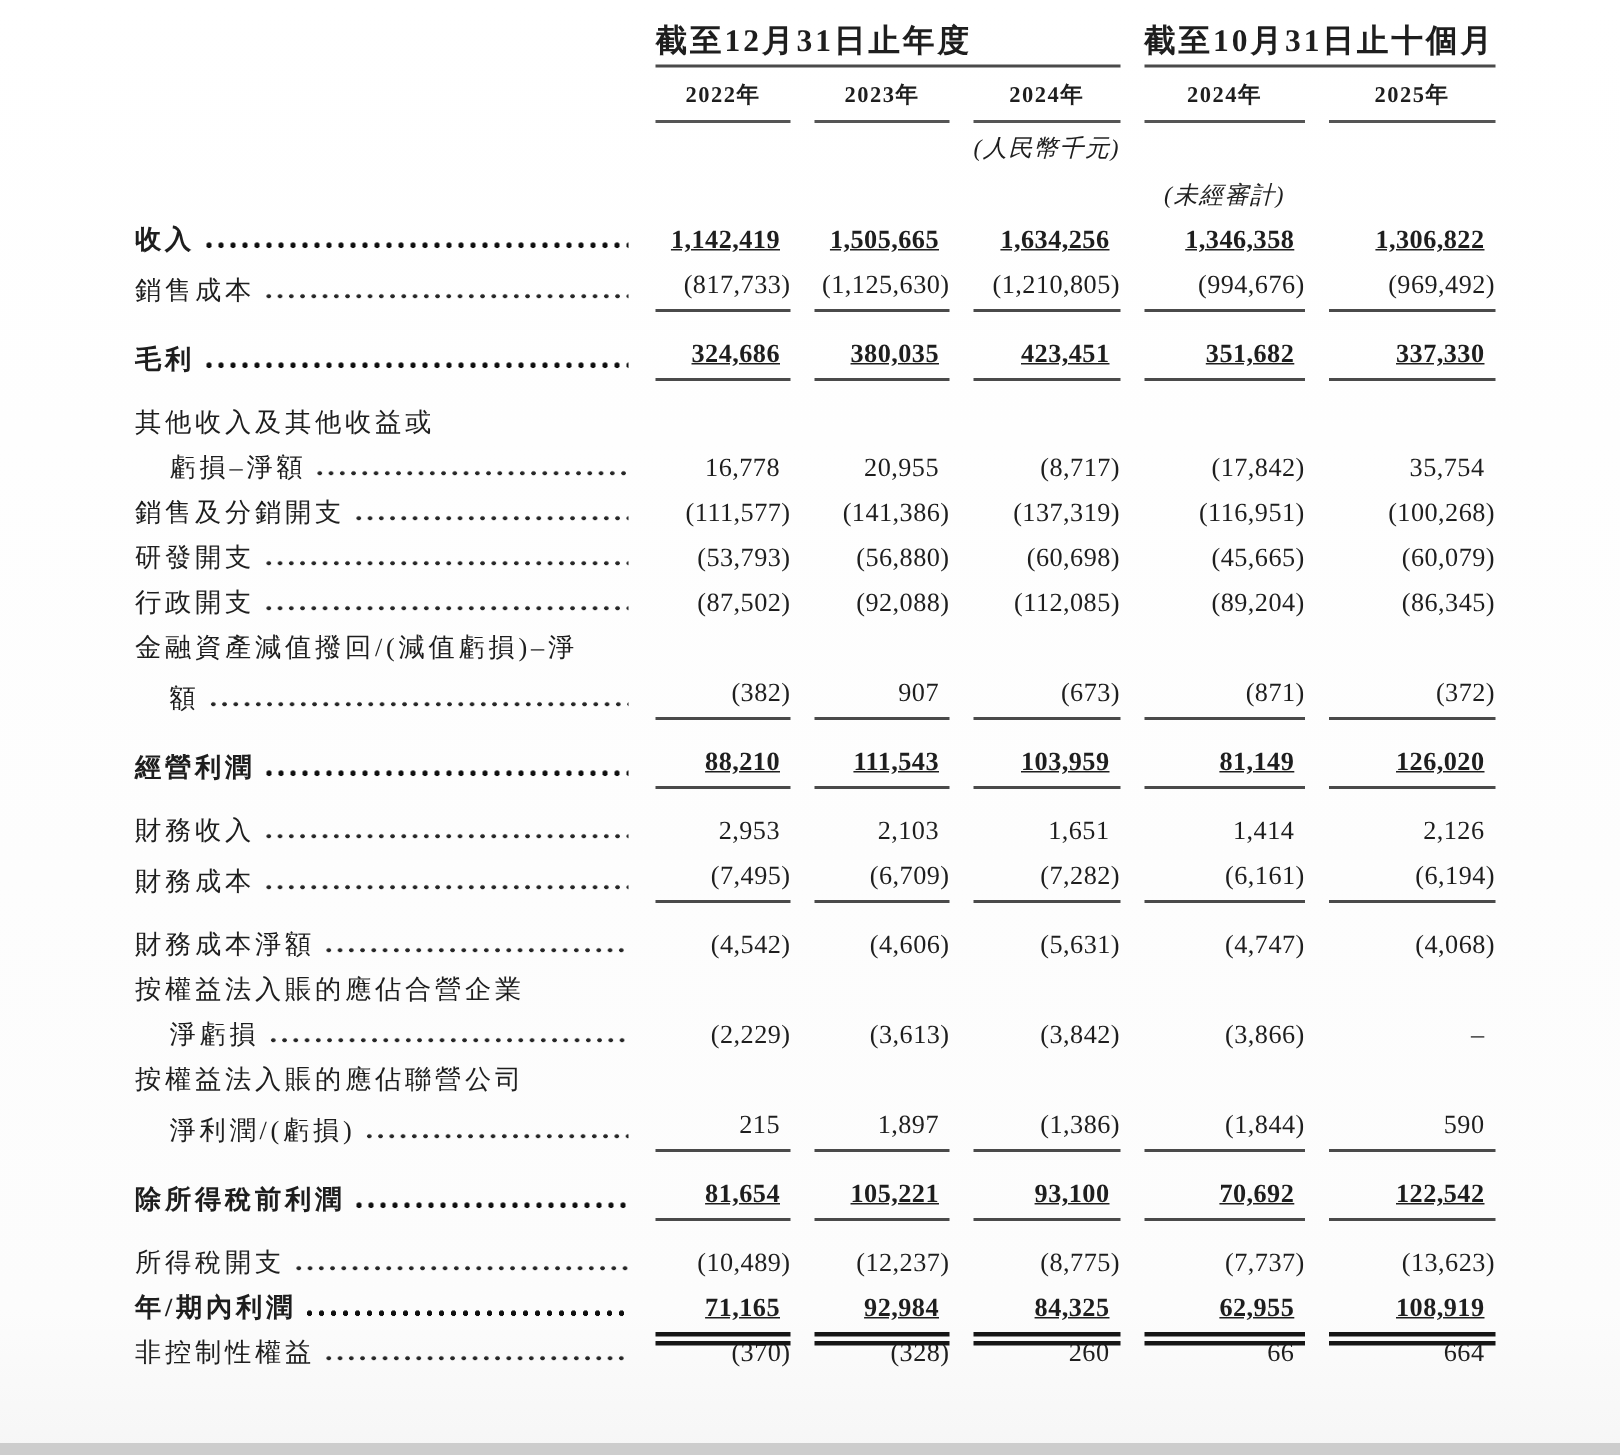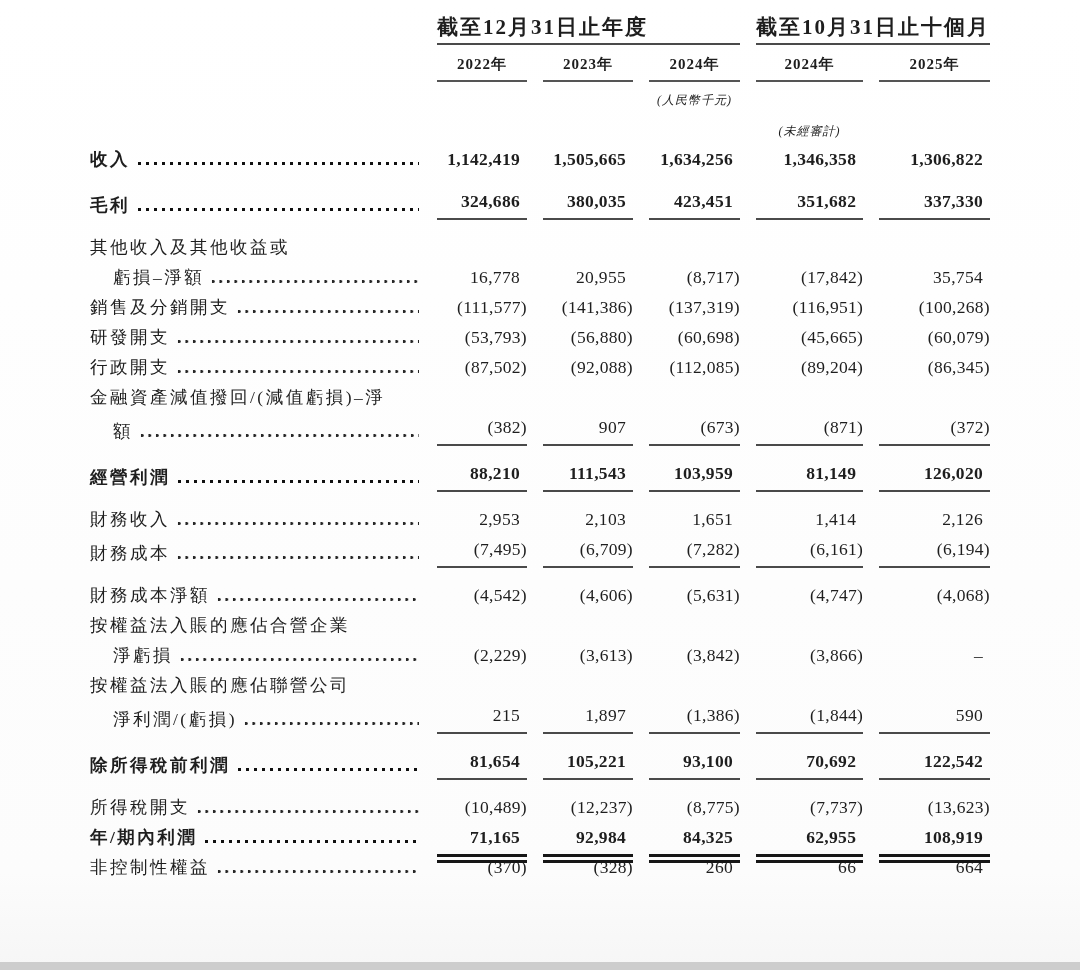--- a/index.html
+++ b/index.html
@@ -21,40 +21,40 @@
   th.group{
     text-align:left;font-size:21px;letter-spacing:2px;
     border-bottom:2px solid #4a4a4a;padding-top:10px;padding-bottom:5px;white-space:nowrap;
   }
   th.year{
     text-align:center;font-size:15px;letter-spacing:1px;
     border-bottom:2px solid #555;padding-top:8px;padding-bottom:5px;
   }
   th.note{
     font-weight:normal;font-style:italic;text-align:center;
-    font-size:12px;letter-spacing:1px;white-space:nowrap;padding-top:7px;padding-bottom:2px;
+    font-size:16px;letter-spacing:1px;white-space:nowrap;padding-top:7px;padding-bottom:2px;
   }
   td.label-cell{font-size:17.5px;letter-spacing:2.5px;white-space:nowrap;}
   td.label-cell .lf{display:flex;align-items:center;}
   td.label-cell.indent .lf{padding-left:23px;}
   td.label-cell.bold{font-weight:bold;}
   .leader{
     flex:1;height:5px;align-self:flex-end;margin:0 2px 4px 7px;min-width:12px;
     background:radial-gradient(circle at 2.2px 2.5px,#262626 1.35px,transparent 1.6px) repeat-x left bottom;
     background-size:7.5px 5px;
   }
   .leader.leader-bold{
     background:radial-gradient(circle at 2.4px 2.5px,#101010 1.7px,transparent 1.9px) repeat-x left bottom;
     background-size:8px 5px;height:5px;
   }
   td.value{
     text-align:right;font-size:17.5px;letter-spacing:.3px;white-space:nowrap;
     font-variant-numeric:tabular-nums;
   }
-  td.value.bold{font-weight:bold;}
+  td.value.bold{font-weight:bold;text-decoration:underline;}
   td.value.pos{padding-right:7px;}
   tr.gap > td{padding-top:16px;}
   tr.gap-lg > td{padding-top:28px;}
   td.u-single{border-bottom:2px solid #4a4a4a;padding-bottom:6px;}
   td.u-double{position:relative;padding-bottom:4px;}
   td.u-double::after{
     content:"";position:absolute;left:0;right:0;bottom:-11px;height:9px;box-sizing:border-box;
     border-top:3px solid #161616;border-bottom:3px solid #161616;
   }
   .bottom-edge{position:absolute;left:0;right:0;bottom:0;height:8px;background:#cdcdcd;}
@@ -110,20 +110,33 @@
               <span>收入</span>
               <span class="leader leader-bold"></span>
             </div>
           </td>
           <td class="value bold pos">1,142,419</td>
           <td class="value bold pos">1,505,665</td>
           <td class="value bold pos">1,634,256</td>
           <td class="value bold pos">1,346,358</td>
           <td class="value bold pos">1,306,822</td>
         </tr>
+        <tr>
+          <td class="label-cell">
+            <div class="lf">
+              <span>銷售成本</span>
+              <span class="leader"></span>
+            </div>
+          </td>
+          <td class="value u-single">(817,733)</td>
+          <td class="value u-single">(1,125,630)</td>
+          <td class="value u-single">(1,210,805)</td>
+          <td class="value u-single">(994,676)</td>
+          <td class="value u-single">(969,492)</td>
+        </tr>
         <tr class="gap">
           <td class="label-cell bold">
             <div class="lf">
               <span>毛利</span>
               <span class="leader leader-bold"></span>
             </div>
           </td>
           <td class="value bold u-single pos">324,686</td>
           <td class="value bold u-single pos">380,035</td>
           <td class="value bold u-single pos">423,451</td>

